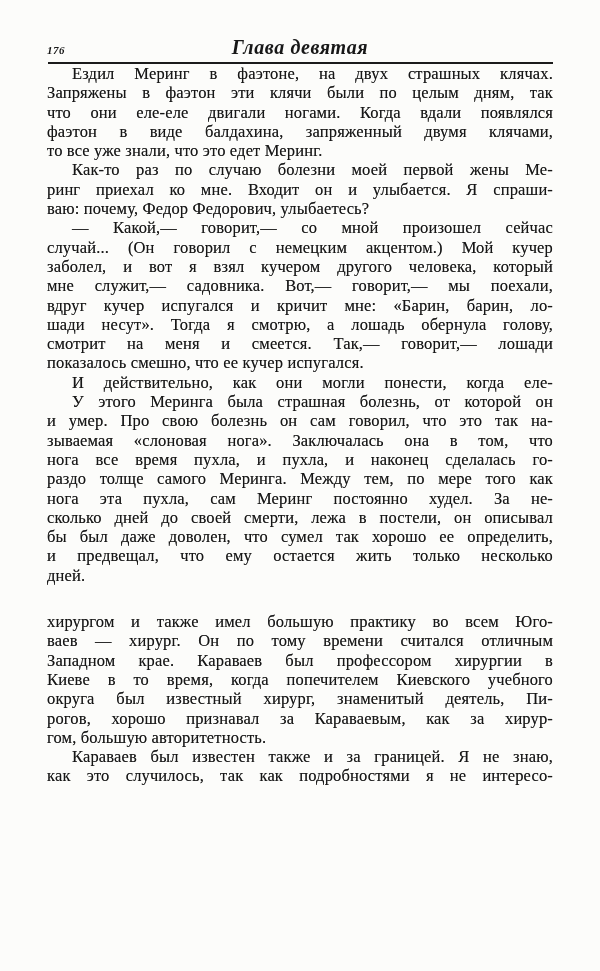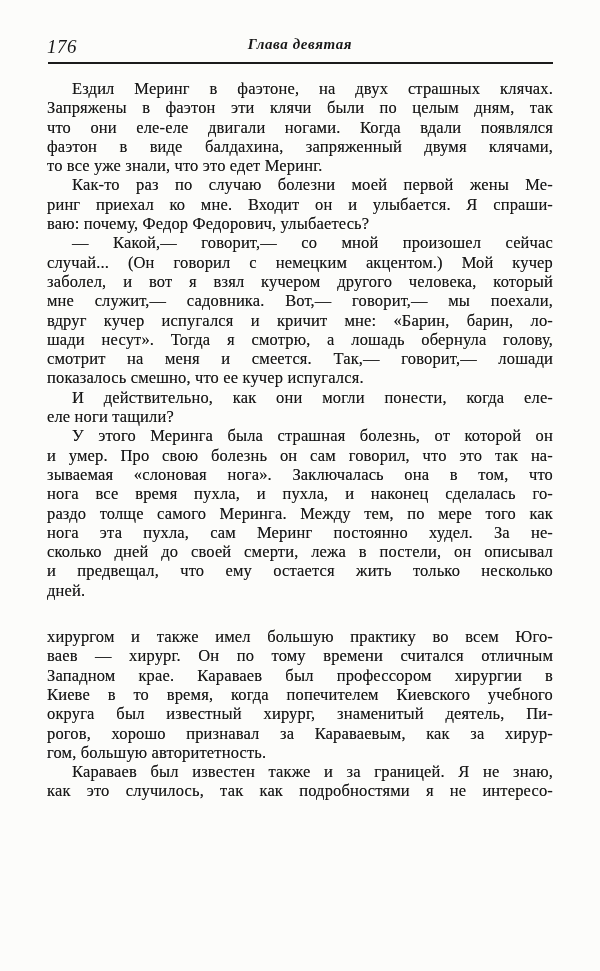--- a/index.html
+++ b/index.html
@@ -23,44 +23,43 @@
     top: 36px;
     width: 506px;
   }
   .running-head {
     position: relative;
     height: 26px;
   }
   .page-number {
     position: absolute;
     left: 0;
-    top: 0;
-    font-size: 19px;
-    font-weight: 400;
+    top: 8px;
+    font-size: 11px;
+    font-weight: 700;
     font-style: italic;
     letter-spacing: 0.5px;
   }
   .chapter-title {
     position: absolute;
     left: 50%;
     top: 0;
     transform: translateX(-50%);
-    font-size: 15px;
+    font-size: 20px;
     font-weight: 700;
     font-style: italic;
     letter-spacing: 0.6px;
     white-space: nowrap;
   }
   .head-rule {
     height: 2px;
     background: #1b1b1b;
     margin: 0 0 0 1px;
   }
   .body-text {
-    margin-top: 15px;
     font-size: 16.5px;
     line-height: 19.3px;
     letter-spacing: 0.15px;
     text-shadow: 0 0 0.35px rgba(20,20,20,0.55);
   }
   .paragraph {
     margin: 0;
   }
   .paragraph.section-break {
     margin-top: 27px;
@@ -106,30 +105,30 @@
           <div class="line just">случай... (Он говорил с немецким акцентом.) Мой кучер</div>
           <div class="line just">заболел, и вот я взял кучером другого человека, который</div>
           <div class="line just">мне служит,— садовника. Вот,— говорит,— мы поехали,</div>
           <div class="line just">вдруг кучер испугался и кричит мне: «Барин, барин, ло-</div>
           <div class="line just">шади несут». Тогда я смотрю, а лошадь обернула голову,</div>
           <div class="line just">смотрит на меня и смеется. Так,— говорит,— лошади</div>
           <div class="line">показалось смешно, что ее кучер испугался.</div>
         </div>
         <div class="paragraph">
           <div class="line indent just">И действительно, как они могли понести, когда еле-</div>
-          <div class="line">еле ноги тащили?</div>
         </div>
         <div class="paragraph">
           <div class="line indent just">У этого Меринга была страшная болезнь, от которой он</div>
           <div class="line just">и умер. Про свою болезнь он сам говорил, что это так на-</div>
           <div class="line just">зываемая «слоновая нога». Заключалась она в том, что</div>
           <div class="line just">нога все время пухла, и пухла, и наконец сделалась го-</div>
           <div class="line just">раздо толще самого Меринга. Между тем, по мере того как</div>
           <div class="line just">нога эта пухла, сам Меринг постоянно худел. За не-</div>
           <div class="line just">сколько дней до своей смерти, лежа в постели, он описывал</div>
+          <div class="line just">бы был даже доволен, что сумел так хорошо ее определить,</div>
           <div class="line just">и предвещал, что ему остается жить только несколько</div>
           <div class="line">дней.</div>
         </div>
         <div class="paragraph section-break">
           <div class="line just">хирургом и также имел большую практику во всем Юго-</div>
           <div class="line just">ваев — хирург. Он по тому времени считался отличным</div>
           <div class="line just">Западном крае. Караваев был профессором хирургии в</div>
           <div class="line just">Киеве в то время, когда попечителем Киевского учебного</div>
           <div class="line just">округа был известный хирург, знаменитый деятель, Пи-</div>
           <div class="line just">рогов, хорошо признавал за Караваевым, как за хирур-</div>

